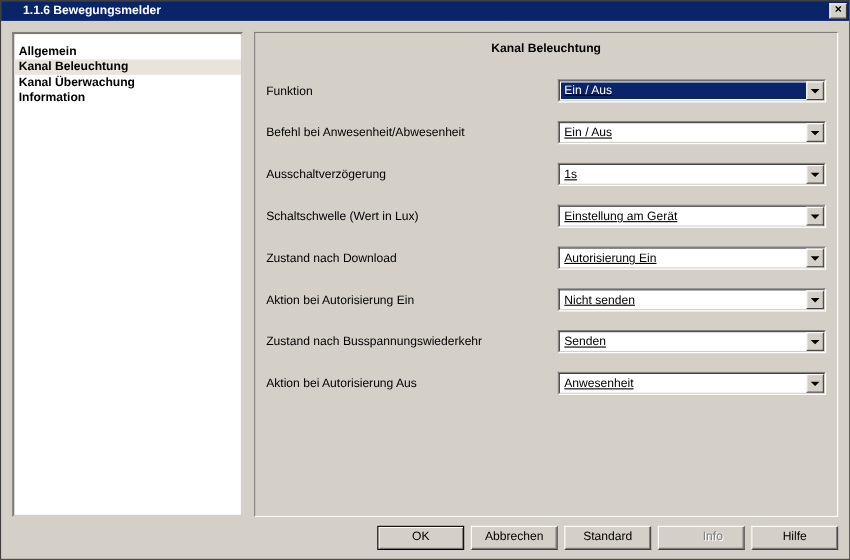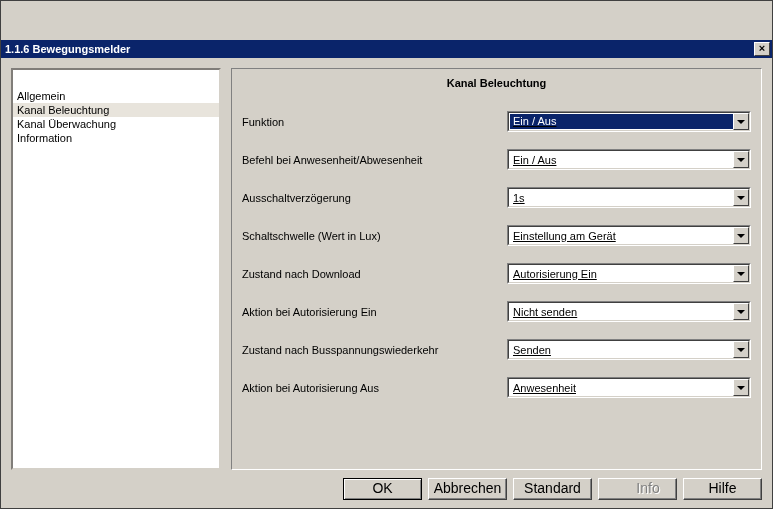--- a/index.html
+++ b/index.html
@@ -22,22 +22,21 @@
   }
   .titlebar {
     height: 18px;
     background: linear-gradient(to bottom, #0a246a, #0a246a);
     color: #fff;
     display: flex;
     align-items: center;
     justify-content: space-between;
     font-weight: bold;
     font-size: 11px;
-    padding-left: 4px;
-    margin-top: 39px;
+    padding-left: 20px;
   }
   .titlebar .close {
     width: 16px;
     height: 14px;
     background: #d4d0c8;
     border: 1px solid #fff;
     border-right-color: #404040;
     border-bottom-color: #404040;
     margin: 2px;
     line-height: 10px;
@@ -56,21 +55,22 @@
   }
   .main {
     flex: 1;
     display: flex;
     gap: 10px;
   }
   .sidebar {
     width: 210px;
     background: #fff;
     border: 2px inset #d4d0c8;
-    padding: 19px 0;
+    padding: 9px 0;
+    font-weight: bold;
   }
   .sidebar-item {
     padding: 1px 4px;
     cursor: default;
     color: #000;
   }
   .sidebar-item.selected {
     background: #e8e4dc;
   }
   .content {
@@ -160,21 +160,21 @@
   }
   .btn {
     width: 79px;
     height: 22px;
     background: #d4d0c8;
     border: 1px solid #fff;
     border-right-color: #404040;
     border-bottom-color: #404040;
     box-shadow: inset -1px -1px 0 #808080, inset 1px 1px 0 #d4d0c8;
     font-family: inherit;
-    font-size: 14px;
+    font-size: 11px;
     cursor: default;
     text-align: center;
     line-height: 18px;
     color: #000;
   }
   .btn.default {
     border: 1px solid #000;
     box-shadow: inset 1px 1px 0 #fff, inset -1px -1px 0 #808080;
   }
   .btn.disabled {

